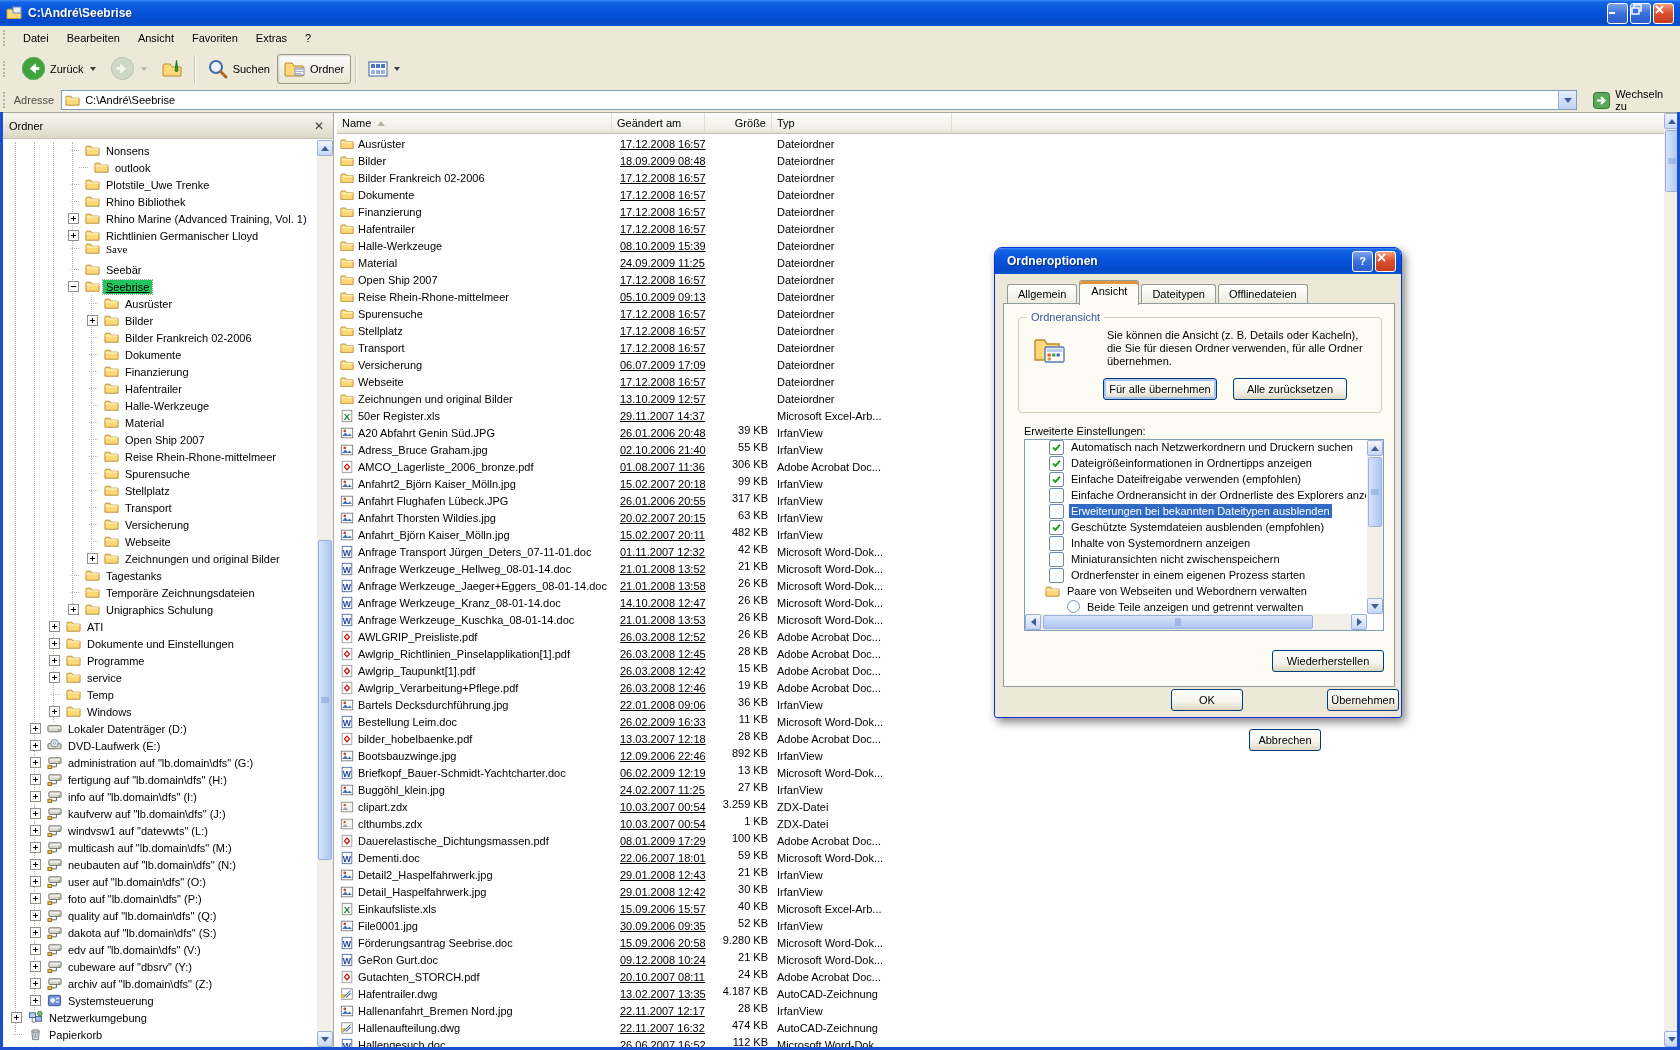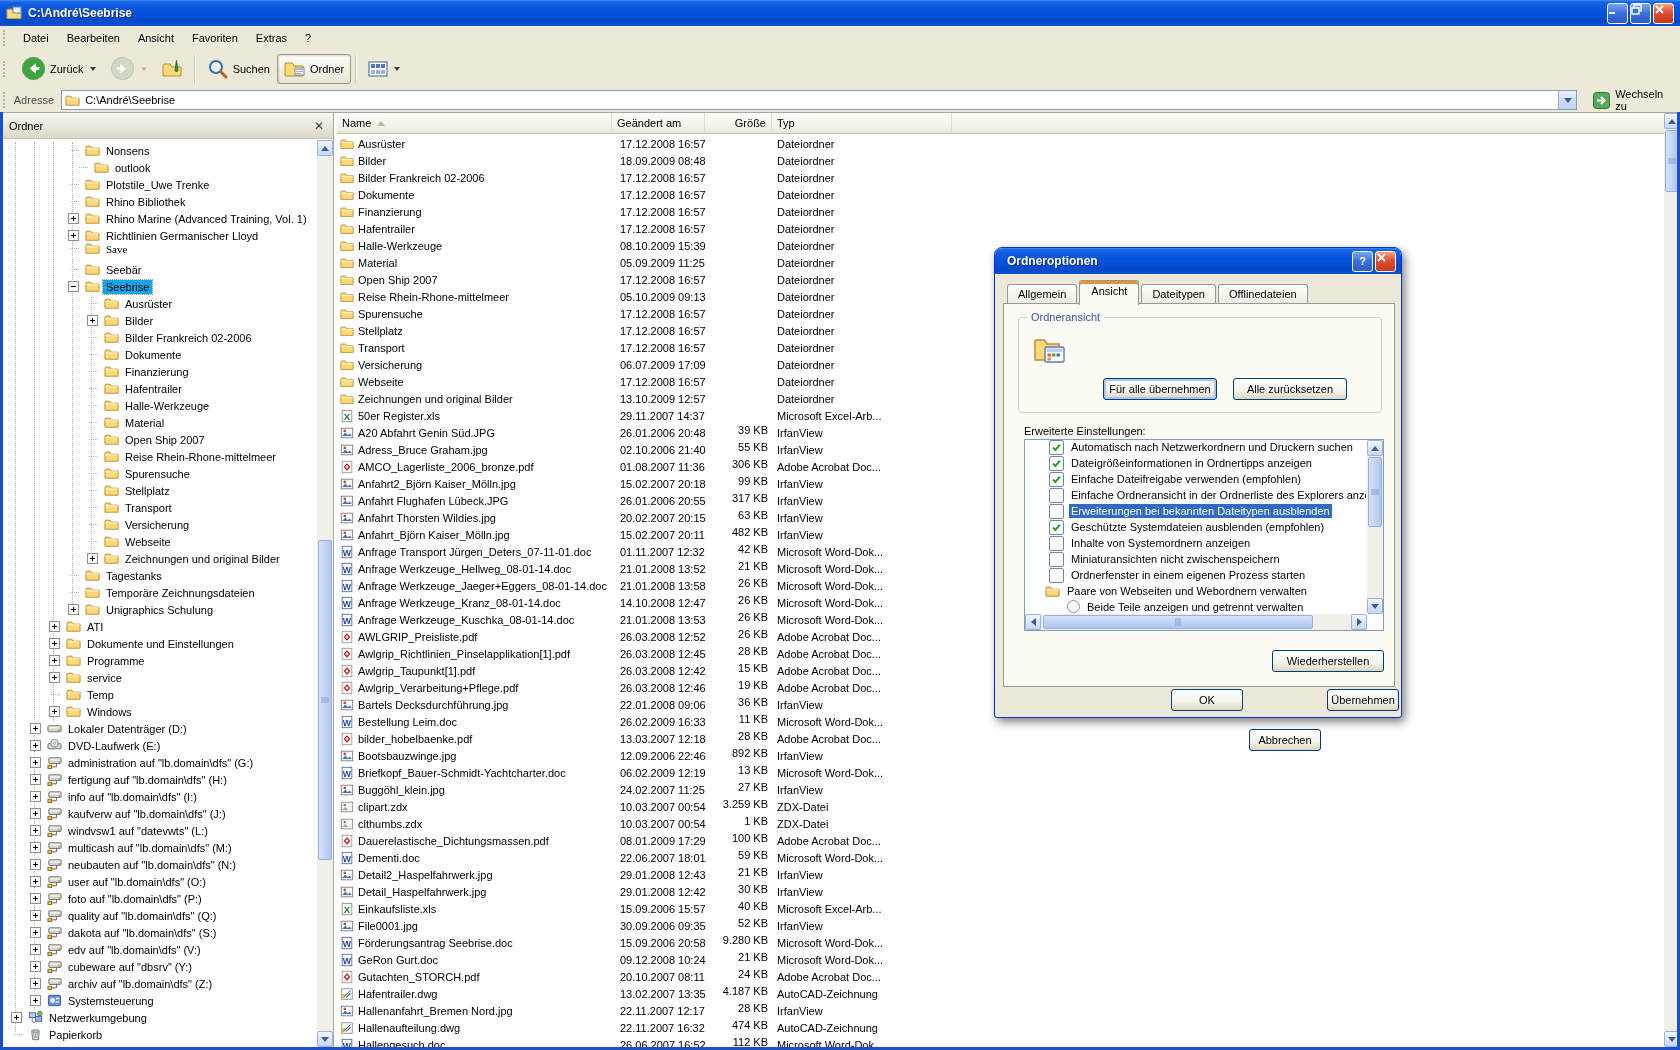--- a/index.html
+++ b/index.html
@@ -63,21 +63,21 @@
   
   .explorer-bar{left:3px;top:113px;width:331px;height:934px;background:#fff;border-right:1px solid #aca899;box-sizing:border-box;}
   .eb-header{position:absolute;left:0;top:0;width:330px;height:26px;
     background:linear-gradient(180deg,#f8f7f2,#ddd9c8);border-bottom:1px solid #c6c3b4;
     display:flex;align-items:center;padding:0 6px;box-sizing:border-box;}
   .eb-header .t{flex:1;}
   .eb-close{font-size:12px;color:#3d3d3d;width:16px;text-align:center;}
   .tree{position:absolute;left:0;top:27px;width:315px;height:907px;overflow:hidden;}
   .tree-row{position:absolute;height:17px;display:flex;align-items:center;white-space:nowrap;}
   .tree-label{padding:1px 3px;margin-left:3px;text-align:center;}
-  .tree-label.sel{background:#0ea5e9;outline:1px dotted #a5a293;}
+  .tree-label.sel{background:#22c55e;outline:1px dotted #a5a293;text-decoration:underline;}
   .pmbox{width:9px;height:9px;border:1px solid #919089;background:#fff;box-sizing:content-box;
     position:relative;flex:0 0 auto;}
   .pmbox::before{content:"";position:absolute;left:2px;top:4px;width:5px;height:1px;background:#000;}
   .pmbox.plus::after{content:"";position:absolute;left:4px;top:2px;width:1px;height:5px;background:#000;}
   .guide{position:absolute;width:0;border-left:1px dotted #b9b6a6;}
   .stub{height:0;border-top:1px dotted #b9b6a6;flex:0 0 auto;}
 
   
   .sb{background:#f1efe8;}
   .sb-btn{position:absolute;width:16px;height:16px;border:1px solid #9ab1dd;border-radius:2px;
@@ -101,21 +101,21 @@
   .fl-header{position:absolute;left:0;top:0;width:1327px;height:20px;
     background:linear-gradient(180deg,#fdfdfb,#f1f0e6 80%,#e5e2d2);border-bottom:1px solid #c6c3b4;}
   .fl-col{position:absolute;top:0;height:20px;display:flex;align-items:center;padding:0 5px;
     box-sizing:border-box;border-right:1px solid #e2dfd0;}
   .sort-tri{width:0;height:0;border-left:4px solid transparent;border-right:4px solid transparent;
     border-bottom:5px solid #b8b5a4;margin-left:6px;}
   .fl-rows{position:absolute;left:0;top:22px;width:1327px;height:912px;overflow:hidden;}
   .fl-row{position:absolute;left:0;width:1327px;height:17px;}
   .fl-cell{position:absolute;top:0;height:17px;display:flex;align-items:center;white-space:nowrap;overflow:hidden;}
   .c-name{left:3px;width:270px;gap:4px;}
-  .c-date{left:283px;width:88px;}
+  .c-date{left:283px;width:88px;text-decoration:underline;}
   .c-size{left:371px;width:60px;justify-content:flex-end;margin-top:14px;}
   .c-type{left:440px;width:180px;}
   .list-vsb{left:1664px;top:113px;width:16px;height:934px;}
 
   
   .dialog{left:994px;top:247px;width:408px;height:471px;background:#ece9d8;
     border:1px solid #0831d9;border-radius:8px 8px 3px 3px;
     box-shadow:3px 4px 10px rgba(0,0,0,.5);box-sizing:border-box;}
   .dlg-title{position:absolute;left:0;top:0;width:406px;height:26px;border-radius:7px 7px 0 0;
     background:linear-gradient(180deg,#3c8cf8 0%,#1464e2 8%,#0855dd 40%,#0349c8 88%,#0d5bd4 100%);
@@ -1014,21 +1014,21 @@
         <div class="fl-row" style="top: 119px;">
           <div class="fl-cell c-name">
             <span>
               <svg width="14" height="14" viewBox="0 0 16 16">
                 <path d="M1 4.5 L1 13 L15 13 L15 5.5 L7.6 5.5 L6.2 3.4 L1.6 3.4 Z" fill="#ffd978" stroke="#b98a31"></path>
                 <path d="M1.5 6.3 L14.5 6.3" stroke="#fff0bd" stroke-width="1.4"></path>
               </svg>
             </span>
             <span>Material</span>
           </div>
-          <div class="fl-cell c-date">05.09.2009 11:25</div>
+          <div class="fl-cell c-date">24.09.2009 11:25</div>
           <div class="fl-cell c-size"></div>
           <div class="fl-cell c-type">Dateiordner</div>
         </div>
         <div class="fl-row" style="top: 136px;">
           <div class="fl-cell c-name">
             <span>
               <svg width="14" height="14" viewBox="0 0 16 16">
                 <path d="M1 4.5 L1 13 L15 13 L15 5.5 L7.6 5.5 L6.2 3.4 L1.6 3.4 Z" fill="#ffd978" stroke="#b98a31"></path>
                 <path d="M1.5 6.3 L14.5 6.3" stroke="#fff0bd" stroke-width="1.4"></path>
               </svg>
@@ -1738,20 +1738,21 @@
           <svg width="34" height="34" viewBox="0 0 34 34">
             <path d="M2 9 L2 28 L26 28 L26 12 L14 12 L11.4 8 L3.2 8 Z" fill="#ffd978" stroke="#b98a31" stroke-width="1.4"></path>
             <rect x="12" y="15" width="19" height="15" rx="1.5" fill="#fff" stroke="#5a7bb4" stroke-width="1.4"></rect>
             <rect x="13.5" y="16.5" width="16" height="3.4" fill="#b9cdf2"></rect>
             <rect x="14.5" y="21.5" width="3.4" height="3" fill="#e05a3a"></rect>
             <rect x="19" y="21.5" width="3.4" height="3" fill="#4d9e4d"></rect>
             <rect x="23.5" y="21.5" width="3.4" height="3" fill="#4468c8"></rect>
             <rect x="14.5" y="25.5" width="3.4" height="3" fill="#caa33c"></rect>
           </svg>
         </span>
+      <div class="gb-text">Sie können die Ansicht (z. B. Details oder Kacheln), die Sie für diesen Ordner verwenden, für alle Ordner übernehmen.</div>
       <div class="xp-btn focus" style="left:84px;top:60px;width:114px;height:22px;">
           <span>Für alle übernehmen</span>
         </div>
       <div class="xp-btn" style="left:214px;top:60px;width:114px;height:22px;">
           <span>Alle zurücksetzen</span>
         </div>
     </div>
 
     <div class="adv-label">Erweiterte Einstellungen:</div>
 

